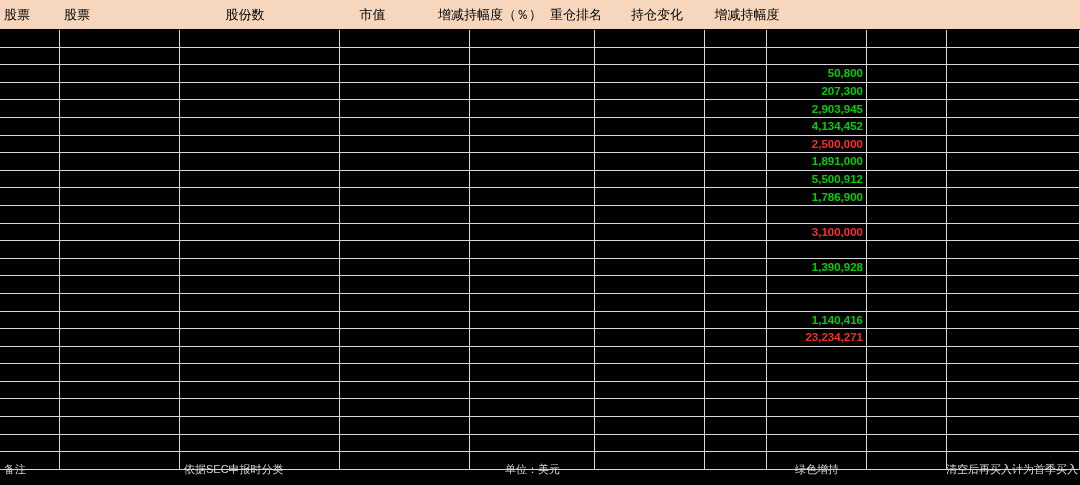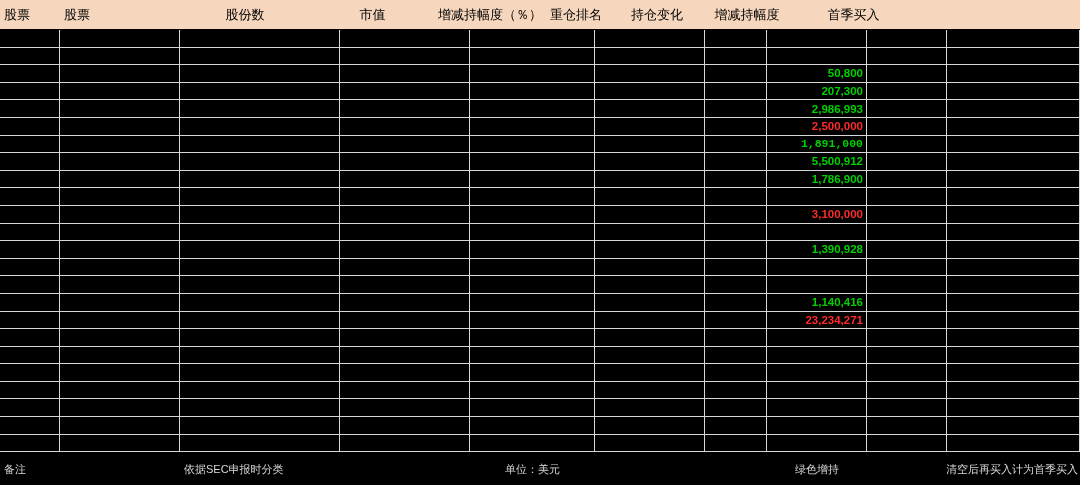--- a/index.html
+++ b/index.html
@@ -119,23 +119,20 @@
     </div>
     <div class="header-cell center" style="width:62px">
       <span>重仓排名</span>
     </div>
     <div class="header-cell center" style="width:100px">
       <span>持仓变化</span>
     </div>
     <div class="header-cell center" style="width:80px">
       <span>增减持幅度</span>
     </div>
-    <div class="header-cell center" style="width:133px">
-      <span>首季买入</span>
-    </div>
   </div>
 
   <div class="grid" id="grid">
       <div class="row">
         <div class="cell" style="width: 60px;"></div>
         <div class="cell" style="width: 120px;"></div>
         <div class="cell" style="width: 160px;"></div>
         <div class="cell" style="width: 130px;"></div>
         <div class="cell" style="width: 125px;"></div>
         <div class="cell" style="width: 110px;"></div>
@@ -181,21 +178,33 @@
         <div class="cell" style="width: 133px;"></div>
       </div>
       <div class="row">
         <div class="cell" style="width: 60px;"></div>
         <div class="cell" style="width: 120px;"></div>
         <div class="cell" style="width: 160px;"></div>
         <div class="cell" style="width: 130px;"></div>
         <div class="cell" style="width: 125px;"></div>
         <div class="cell" style="width: 110px;"></div>
         <div class="cell" style="width: 62px;"></div>
-        <div class="cell num up" style="width: 100px;">2,986,993</div>
+        <div class="cell num up" style="width: 100px;">2,903,945</div>
+        <div class="cell" style="width: 80px;"></div>
+        <div class="cell" style="width: 133px;"></div>
+      </div>
+      <div class="row">
+        <div class="cell" style="width: 60px;"></div>
+        <div class="cell" style="width: 120px;"></div>
+        <div class="cell" style="width: 160px;"></div>
+        <div class="cell" style="width: 130px;"></div>
+        <div class="cell" style="width: 125px;"></div>
+        <div class="cell" style="width: 110px;"></div>
+        <div class="cell" style="width: 62px;"></div>
+        <div class="cell num up" style="width: 100px;">4,134,452</div>
         <div class="cell" style="width: 80px;"></div>
         <div class="cell" style="width: 133px;"></div>
       </div>
       <div class="row">
         <div class="cell" style="width: 60px;"></div>
         <div class="cell" style="width: 120px;"></div>
         <div class="cell" style="width: 160px;"></div>
         <div class="cell" style="width: 130px;"></div>
         <div class="cell" style="width: 125px;"></div>
         <div class="cell" style="width: 110px;"></div>
@@ -205,21 +214,21 @@
         <div class="cell" style="width: 133px;"></div>
       </div>
       <div class="row">
         <div class="cell" style="width: 60px;"></div>
         <div class="cell" style="width: 120px;"></div>
         <div class="cell" style="width: 160px;"></div>
         <div class="cell" style="width: 130px;"></div>
         <div class="cell" style="width: 125px;"></div>
         <div class="cell" style="width: 110px;"></div>
         <div class="cell" style="width: 62px;"></div>
-        <div class="cell num up" style="width: 100px; font-family: Liberation Mono, monospace;">1,891,000</div>
+        <div class="cell num up" style="width: 100px;">1,891,000</div>
         <div class="cell" style="width: 80px;"></div>
         <div class="cell" style="width: 133px;"></div>
       </div>
       <div class="row">
         <div class="cell" style="width: 60px;"></div>
         <div class="cell" style="width: 120px;"></div>
         <div class="cell" style="width: 160px;"></div>
         <div class="cell" style="width: 130px;"></div>
         <div class="cell" style="width: 125px;"></div>
         <div class="cell" style="width: 110px;"></div>

